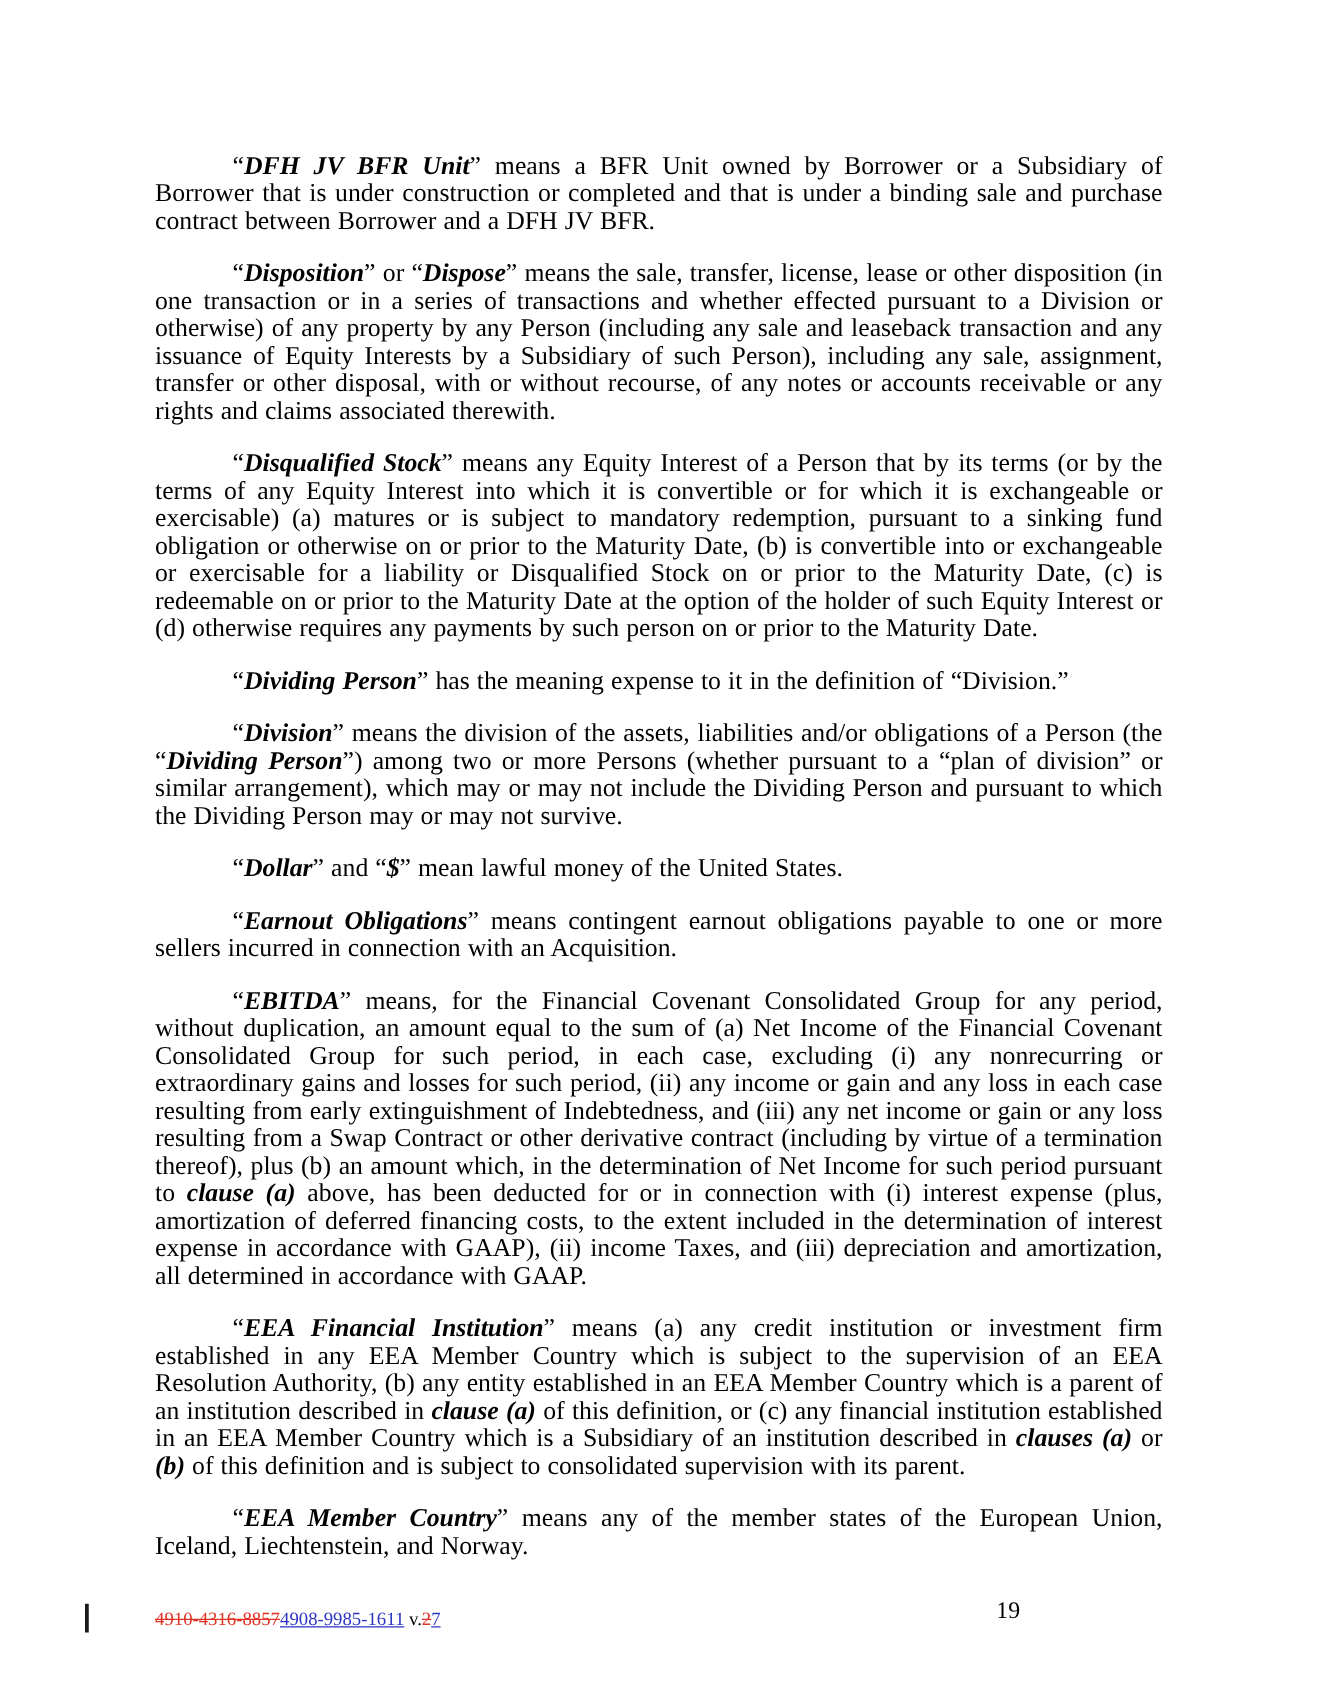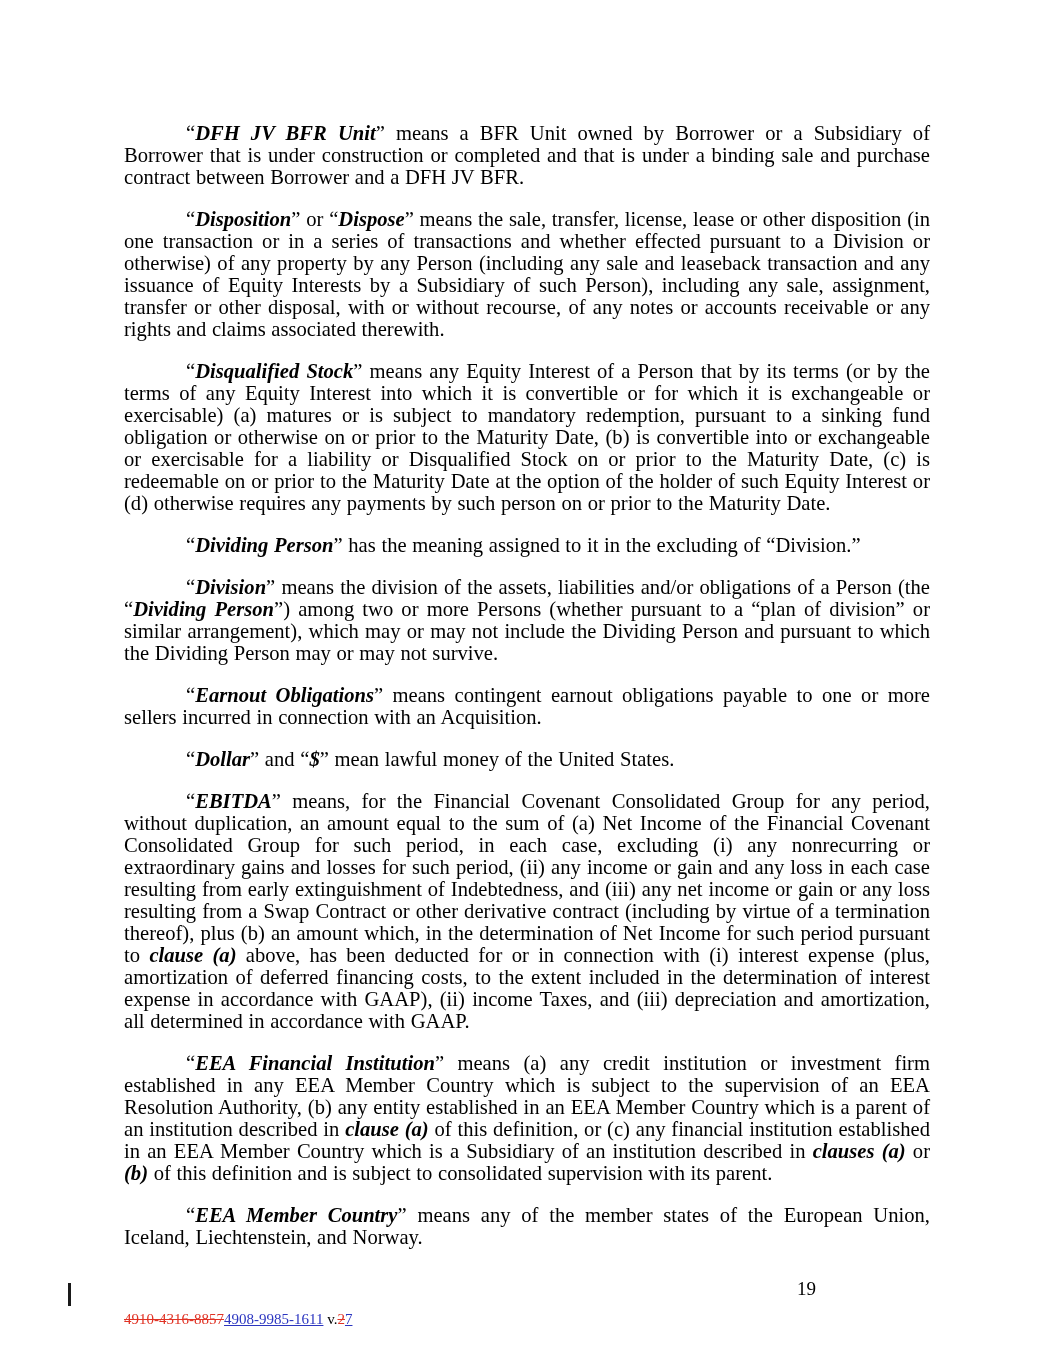--- a/index.html
+++ b/index.html
@@ -36,45 +36,44 @@
     height: 23px;
     background: #1a1a1a;
   }
   .footer-line {
     position: absolute;
     left: 124px;
     top: 1287px;
     font-size: 15px;
     line-height: 18px;
     white-space: pre;
-    margin-top: 23px;
   }
   .footer-line .del { color: #e03224; text-decoration: line-through; }
   .footer-line .ins { color: #2b35c0; text-decoration: underline; }
   .page-number {
     position: absolute;
     right: 121px;
     top: 1278px;
     font-size: 19px;
     line-height: 22px;
   }
 </style>
 </head>
 <body>
 
 <div class="page">
 
   <div class="doc-body">
       <p class="para"><span class="run-plain">“</span><span class="run-bi">DFH JV BFR Unit</span><span class="run-plain">” means a BFR Unit owned by Borrower or a Subsidiary of Borrower that is under construction or completed and that is under a binding sale and purchase contract between Borrower and a DFH JV BFR.</span></p>
       <p class="para"><span class="run-plain">“</span><span class="run-bi">Disposition</span><span class="run-plain">” or “</span><span class="run-bi">Dispose</span><span class="run-plain">” means the sale, transfer, license, lease or other disposition (in one transaction or in a series of transactions and whether effected pursuant to a Division or otherwise) of any property by any Person (including any sale and leaseback transaction and any issuance of Equity Interests by a Subsidiary of such Person), including any sale, assignment, transfer or other disposal, with or without recourse, of any notes or accounts receivable or any rights and claims associated therewith.</span></p>
       <p class="para"><span class="run-plain">“</span><span class="run-bi">Disqualified Stock</span><span class="run-plain">” means any Equity Interest of a Person that by its terms (or by the terms of any Equity Interest into which it is convertible or for which it is exchangeable or exercisable) (a) matures or is subject to mandatory redemption, pursuant to a sinking fund obligation or otherwise on or prior to the Maturity Date, (b) is convertible into or exchangeable or exercisable for a liability or Disqualified Stock on or prior to the Maturity Date, (c) is redeemable on or prior to the Maturity Date at the option of the holder of such Equity Interest or (d) otherwise requires any payments by such person on or prior to the Maturity Date.</span></p>
-      <p class="para"><span class="run-plain">“</span><span class="run-bi">Dividing Person</span><span class="run-plain">” has the meaning assigned to it in the excluding of “</span><span class="run-i">Division.</span><span class="run-plain">”</span></p>
+      <p class="para"><span class="run-plain">“</span><span class="run-bi">Dividing Person</span><span class="run-plain">” has the meaning expense to it in the definition of “</span><span class="run-i">Division.</span><span class="run-plain">”</span></p>
       <p class="para"><span class="run-plain">“</span><span class="run-bi">Division</span><span class="run-plain">” means the division of the assets, liabilities and/or obligations of a Person (the “</span><span class="run-bi">Dividing Person</span><span class="run-plain">”) among two or more Persons (whether pursuant to a “</span><span class="run-i">plan of division</span><span class="run-plain">” or similar arrangement), which may or may not include the Dividing Person and pursuant to which the Dividing Person may or may not survive.</span></p>
+      <p class="para"><span class="run-plain">“</span><span class="run-bi">Dollar</span><span class="run-plain">” and “</span><span class="run-bi">$</span><span class="run-plain">” mean lawful money of the United States.</span></p>
       <p class="para"><span class="run-plain">“</span><span class="run-bi">Earnout Obligations</span><span class="run-plain">” means contingent earnout obligations payable to one or more sellers incurred in connection with an Acquisition.</span></p>
-      <p class="para"><span class="run-plain">“</span><span class="run-bi">Dollar</span><span class="run-plain">” and “</span><span class="run-bi">$</span><span class="run-plain">” mean lawful money of the United States.</span></p>
       <p class="para"><span class="run-plain">“</span><span class="run-bi">EBITDA</span><span class="run-plain">” means, for the Financial Covenant Consolidated Group for any period, without duplication, an amount equal to the sum of (a) Net Income of the Financial Covenant Consolidated Group for such period, in each case, excluding (i) any nonrecurring or extraordinary gains and losses for such period, (ii) any income or gain and any loss in each case resulting from early extinguishment of Indebtedness, and (iii) any net income or gain or any loss resulting from a Swap Contract or other derivative contract (including by virtue of a termination thereof), </span><span class="run-i">plus</span><span class="run-plain"> (b) an amount which, in the determination of Net Income for such period pursuant to </span><span class="run-bi">clause (a)</span><span class="run-plain"> above, has been deducted for or in connection with (i) interest expense (</span><span class="run-i">plus</span><span class="run-plain">, amortization of deferred financing costs, to the extent included in the determination of interest expense in accordance with GAAP), (ii) income Taxes, and (iii) depreciation and amortization, all determined in accordance with GAAP.</span></p>
       <p class="para"><span class="run-plain">“</span><span class="run-bi">EEA Financial Institution</span><span class="run-plain">” means (a) any credit institution or investment firm established in any EEA Member Country which is subject to the supervision of an EEA Resolution Authority, (b) any entity established in an EEA Member Country which is a parent of an institution described in </span><span class="run-bi">clause (a)</span><span class="run-plain"> of this definition, or (c) any financial institution established in an EEA Member Country which is a Subsidiary of an institution described in </span><span class="run-bi">clauses (a)</span><span class="run-plain"> or </span><span class="run-bi">(b)</span><span class="run-plain"> of this definition and is subject to consolidated supervision with its parent.</span></p>
       <p class="para"><span class="run-plain">“</span><span class="run-bi">EEA Member Country</span><span class="run-plain">” means any of the member states of the European Union, Iceland, Liechtenstein, and Norway.</span></p>
     </div>
 
   <div class="change-bar"></div>
 
   <div class="footer-line"><span class="del" style="color: rgb(224, 50, 36);">4910-4316-8857</span><span class="ins" style="color: rgb(43, 53, 192);">4908-9985-1611</span><span> v.</span><span class="del" style="color: rgb(224, 50, 36);">2</span><span class="ins" style="color: rgb(43, 53, 192);">7</span></div>
 
   <div class="page-number">19</div>

